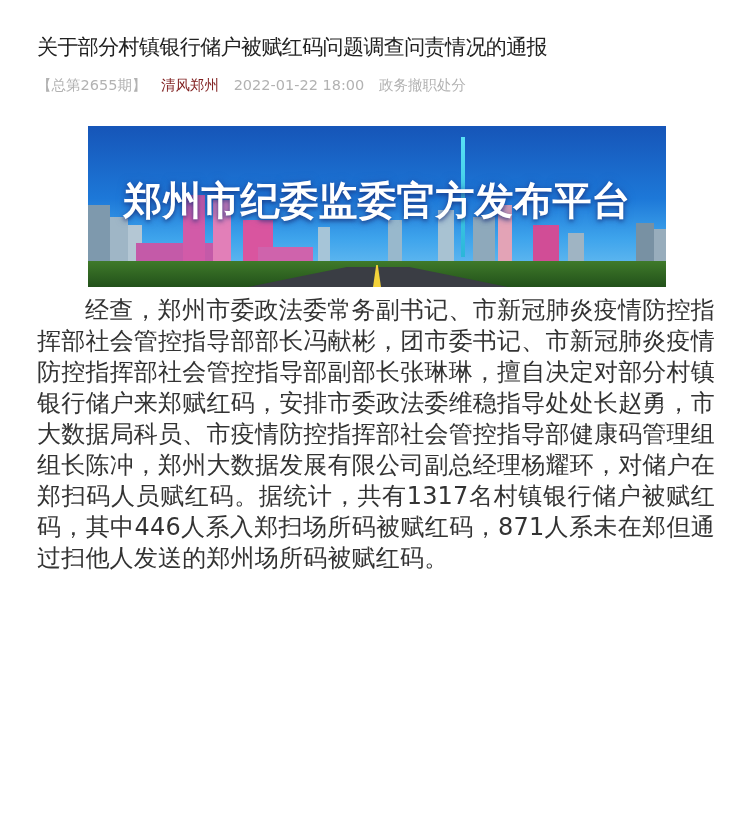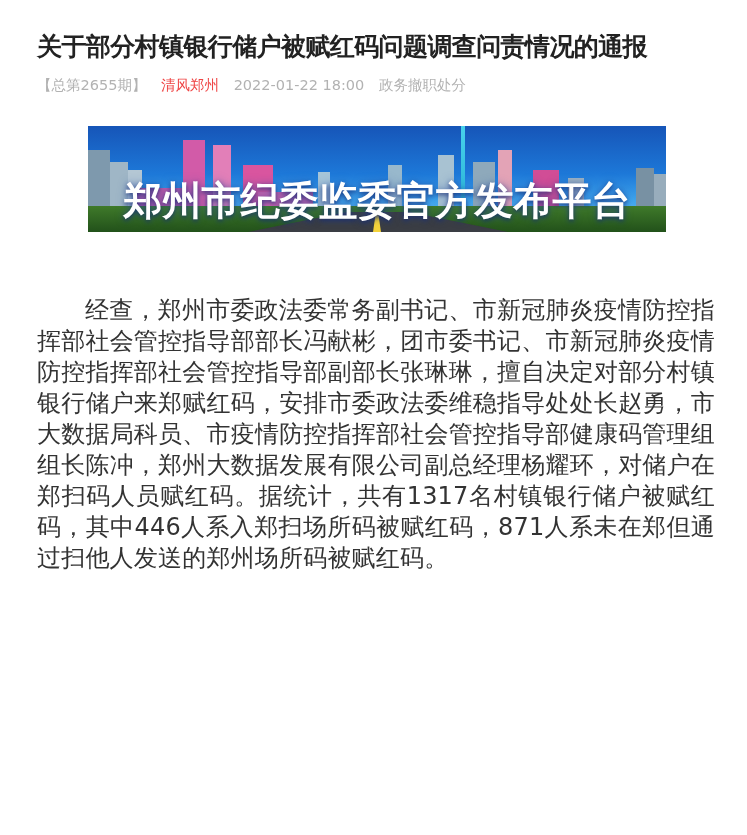--- a/index.html
+++ b/index.html
@@ -12,49 +12,49 @@
       height: 835px;
       overflow: hidden;
       position: relative;
       font-family: "DejaVu Sans", "Liberation Sans", sans-serif;
     }
     .title {
       position: absolute;
       left: 37px;
       top: 30px;
       width: 700px;
-      font-size: 25px;
+      font-size: 21px;
       line-height: 34px;
       color: #222222;
       margin: 0;
-      font-weight: bold;
+      font-weight: normal;
       letter-spacing: -0.6px;
       white-space: nowrap;
     }
     .meta {
       position: absolute;
       left: 37px;
       top: 74px;
       font-size: 14.5px;
       line-height: 22px;
       color: #b2b2b2;
       white-space: nowrap;
     }
     .meta span { margin-right: 10px; }
     .meta .issue { margin-right: 10px; }
     .meta .account {
-      color: #ef4444;
+      color: #7f1d1d;
       cursor: pointer;
     }
     .banner {
       position: absolute;
       left: 88px;
       top: 126px;
       width: 578px;
-      height: 106px;
+      height: 161px;
       overflow: hidden;
       background: linear-gradient(180deg, #1655b8 0%, #1d78d8 45%, #3ea4ec 70%, #7ac7f2 100%);
     }
     .banner .stars {
       position: absolute; inset: 0;
       background-image:
         radial-gradient(1px 1px at 20px 15px, #fff 50%, transparent 51%),
         radial-gradient(1px 1px at 80px 30px, #fff 50%, transparent 51%),
         radial-gradient(1px 1px at 150px 10px, #fff 50%, transparent 51%),
         radial-gradient(1px 1px at 230px 25px, #fff 50%, transparent 51%),

